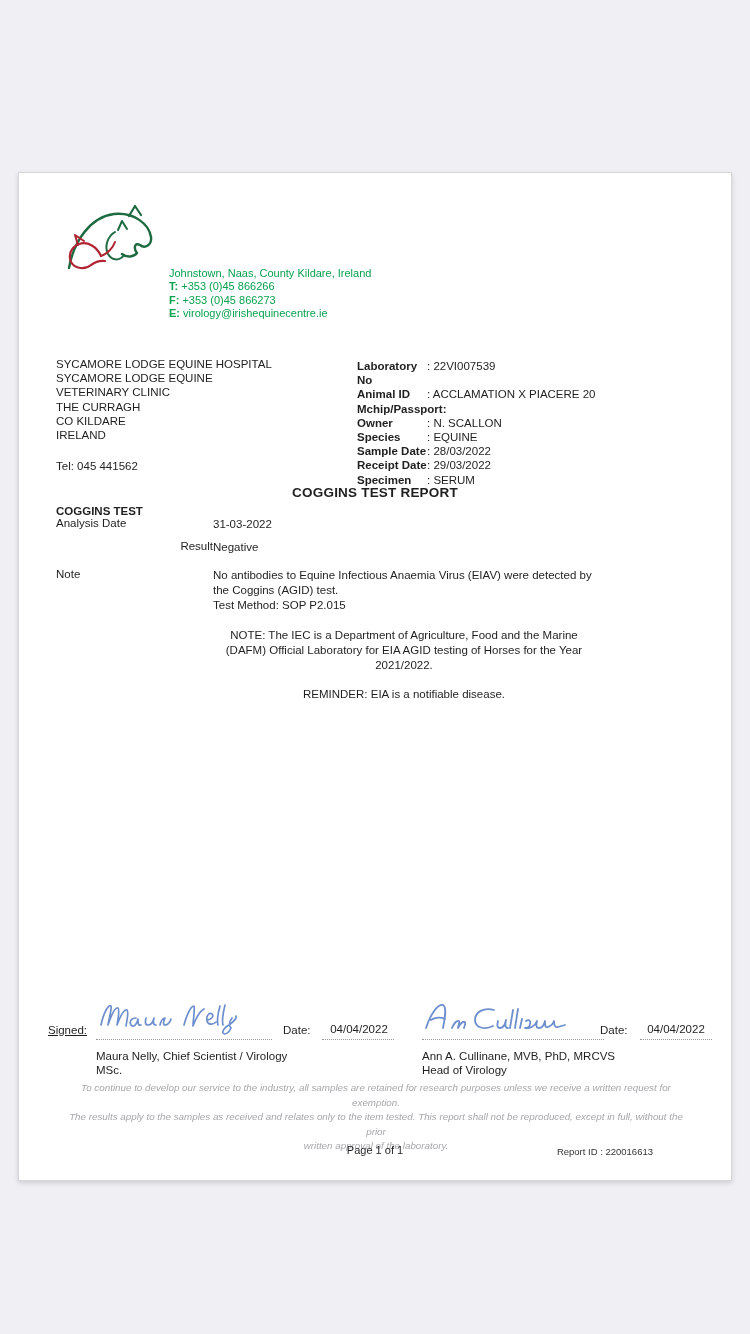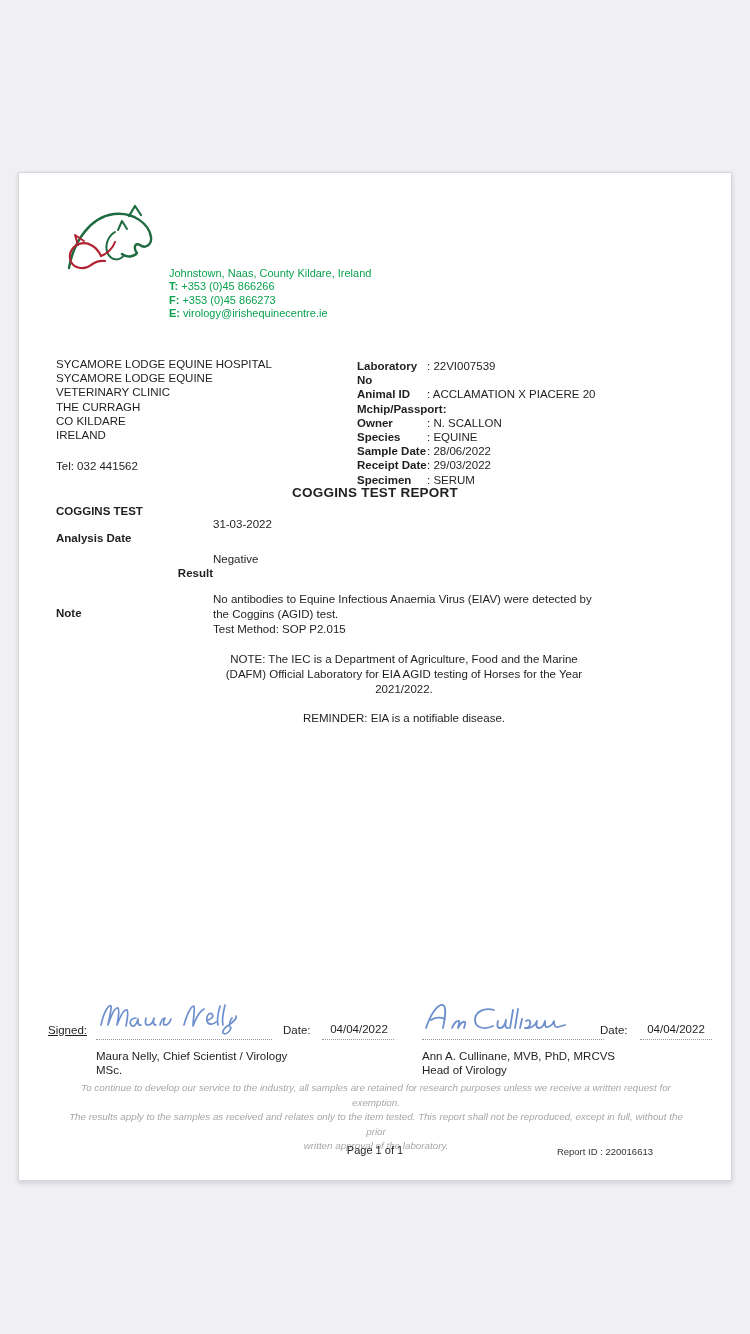--- a/index.html
+++ b/index.html
@@ -41,21 +41,21 @@
   .sample-row { display:flex; }
   .sample-label { width:86px; font-weight:bold; flex-shrink:0;padding-left:16px; }
 
   
   .report-title { position:absolute; left:0; top:312px; width:100%; text-align:center;
                   font-size:13.5px; font-weight:bold; letter-spacing:0.2px; }
   .test-section { position:absolute; left:37px; top:332px; width:640px; font-size:11.5px; }
   .ts-heading { font-weight:bold; }
   .ts-row { display:flex; margin-bottom:8px; }
   .ts-row.result-row { margin-bottom:13px;text-align:right; }
-  .ts-label { width:157px; font-weight:bold; flex-shrink:0;margin-top:15px; }
+  .ts-label { width:157px; font-weight:normal; flex-shrink:0; }
   .ts-value { line-height:15px; }
   .note-col { width:382px; }
   .note-p { white-space:pre-line; line-height:15.2px; }
   .note-p.gap { margin-top:14px;text-align:center; }
 
   
   .sig-section { position:absolute; left:29px; top:820px; width:660px; height:95px; font-size:11.5px; }
   .signed-label { position:absolute; left:0; top:31px;text-decoration:underline; }
   .sig-img-1 { position:absolute; left:48px; top:0px; }
   .sig-img-2 { position:absolute; left:374px; top:5px; }
@@ -106,21 +106,21 @@
     <div><b>E:</b><span> virology@irishequinecentre.ie</span></div>
   </div>
 
   <div class="recipient">
     <div>SYCAMORE LODGE EQUINE HOSPITAL</div>
     <div>SYCAMORE LODGE EQUINE</div>
     <div>VETERINARY CLINIC</div>
     <div>THE CURRAGH</div>
     <div>CO KILDARE</div>
     <div>IRELAND</div>
-    <div class="recipient-tel">Tel: 032 441562</div>
+    <div class="recipient-tel">Tel: 045 441562</div>
   </div>
 
   <div class="sample">
     <div class="sample-row">
         <span class="sample-label">Laboratory No</span>
         <span>: 22VI007539</span>
       </div>
     <div class="sample-row">
         <span class="sample-label">Animal ID</span>
         <span>: ACCLAMATION X PIACERE 20</span>
@@ -132,21 +132,21 @@
     <div class="sample-row">
         <span class="sample-label">Owner</span>
         <span>: N. SCALLON</span>
       </div>
     <div class="sample-row">
         <span class="sample-label">Species</span>
         <span>: EQUINE</span>
       </div>
     <div class="sample-row">
         <span class="sample-label">Sample Date</span>
-        <span>: 28/06/2022</span>
+        <span>: 28/03/2022</span>
       </div>
     <div class="sample-row">
         <span class="sample-label">Receipt Date</span>
         <span>: 29/03/2022</span>
       </div>
     <div class="sample-row">
         <span class="sample-label">Specimen</span>
         <span>: SERUM</span>
       </div>
   </div>

